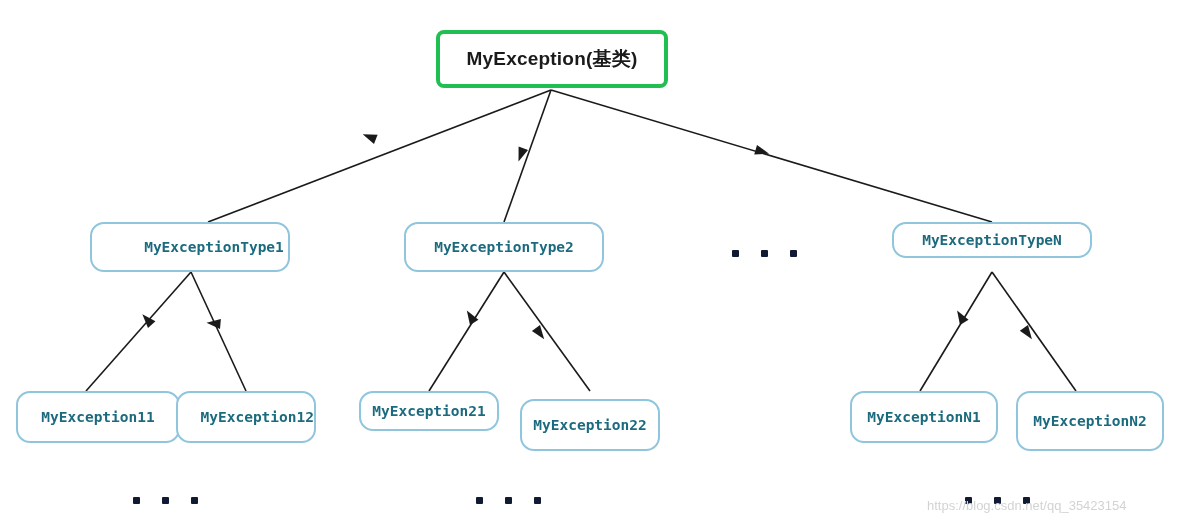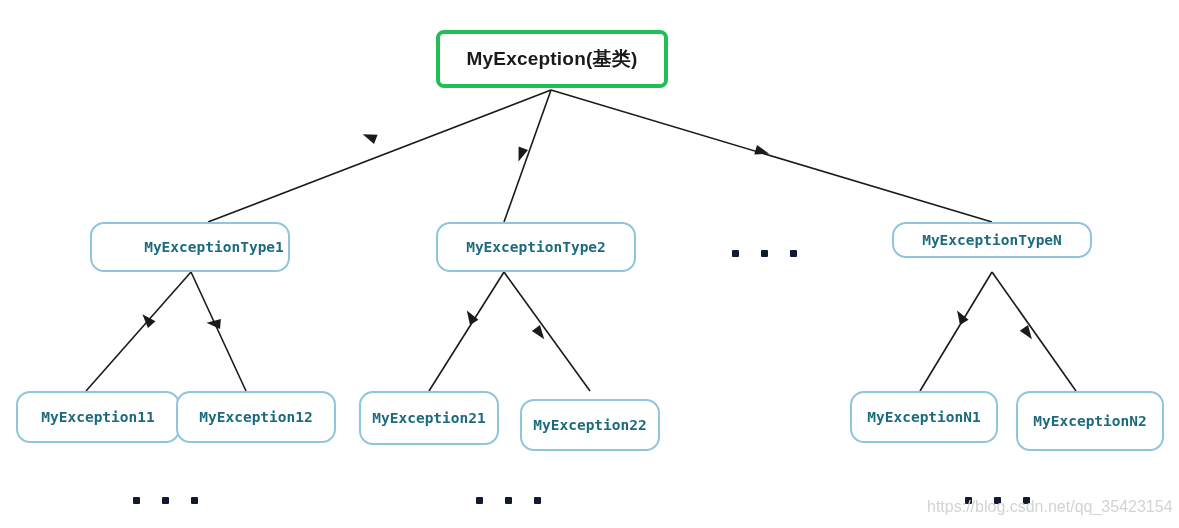--- a/index.html
+++ b/index.html
@@ -69,21 +69,21 @@
   }
   .ellipsis .dot {
     width: 7px;
     height: 7px;
     background: #101a33;
     border-radius: 1px;
   }
   .watermark {
     position: absolute;
     font-family: "Liberation Sans", sans-serif;
-    font-size: 16px;
+    font-size: 13px;
     color: #d3d3d3;
     white-space: nowrap;
   }
 </style>
 </head>
 <body>
 
 <div id="diagram-root">
 
   <svg class="edges" viewBox="0 0 1179 528">
@@ -132,37 +132,37 @@
   </svg>
 
   <div class="node root" style="left:436px; top:30px; width:232px; height:58px;">
     <span>MyException(基类)</span>
   </div>
 
   <div class="node child" style="left:90px; top:222px; width:200px; height:50px;padding-left:48px;">
     <span>MyExceptionType1</span>
   </div>
 
-  <div class="node child" style="left:404px; top:222px; width:200px; height:50px;margin-left:32px;">
+  <div class="node child" style="left:404px; top:222px; width:200px; height:50px;">
     <span>MyExceptionType2</span>
   </div>
 
   <div class="node child" style="left:892px; top:222px; width:200px; height:36px;">
     <span>MyExceptionTypeN</span>
   </div>
 
   <div class="node leaf" style="left:16px; top:391px; width:164px; height:52px;justify-content:center;">
     <span>MyException11</span>
   </div>
 
-  <div class="node leaf" style="left:176px; top:391px; width:160px; height:52px;">
+  <div class="node leaf" style="left:176px; top:391px; width:140px; height:52px;justify-content:flex-end;">
     <span>MyException12</span>
   </div>
 
-  <div class="node leaf" style="left:359px; top:391px; width:140px; height:54px;justify-content:center;">
+  <div class="node leaf" style="left:359px; top:391px; width:140px; height:40px;justify-content:center;">
     <span>MyException21</span>
   </div>
 
   <div class="node leaf" style="left:520px; top:391px; width:140px; height:52px;margin-top:8px;">
     <span>MyException22</span>
   </div>
 
   <div class="node leaf" style="left:850px; top:391px; width:148px; height:52px;text-align:center;">
     <span>MyExceptionN1</span>
   </div>

